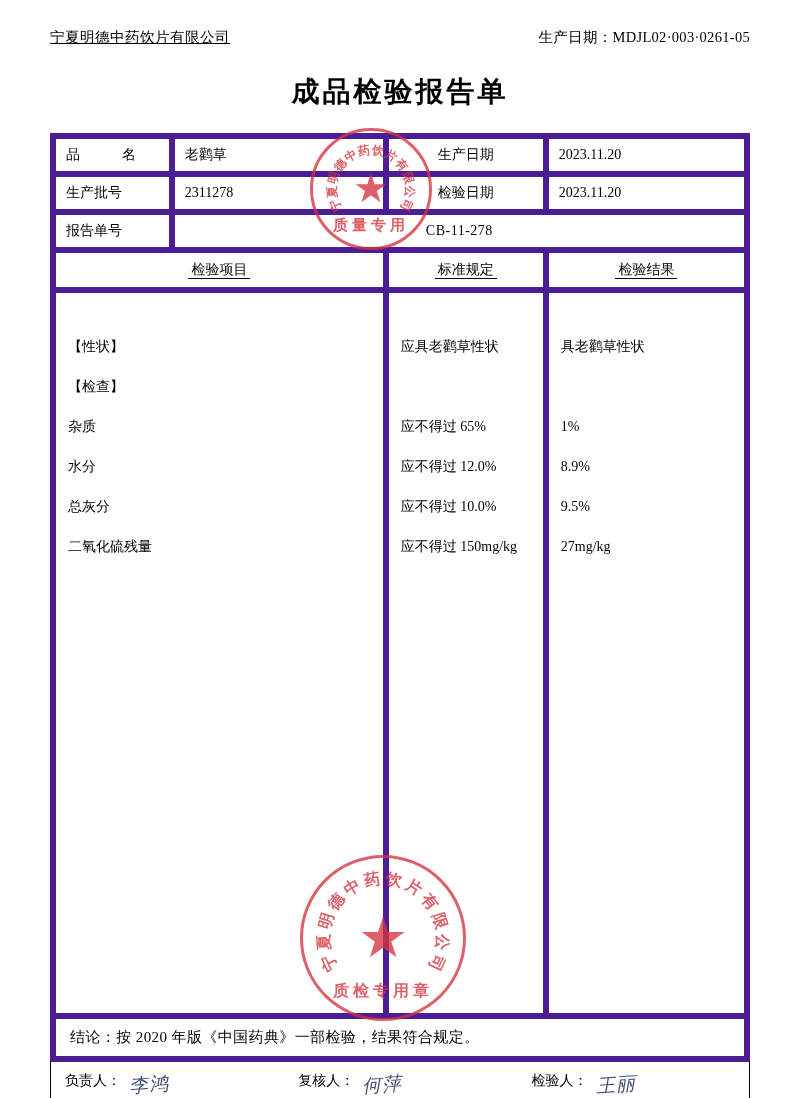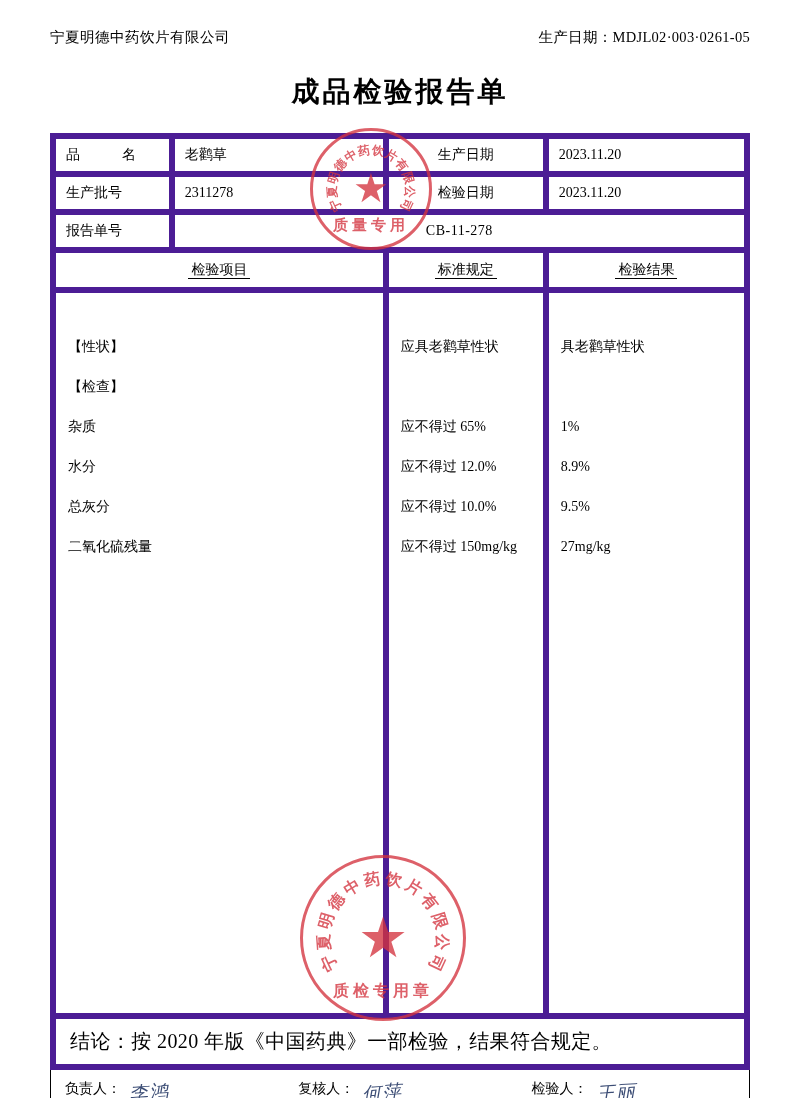--- a/index.html
+++ b/index.html
@@ -26,20 +26,21 @@
   
   .header-row {
     display: flex;
     justify-content: space-between;
     align-items: baseline;
     font-size: 14.5px;
     margin-bottom: 26px;
   }
   .company-name {
     letter-spacing: 0.5px;
+    text-decoration: underline;
   }
   .doc-code {
     letter-spacing: 0.3px;
   }
 
   
   .title {
     text-align: center;
     font-size: 28px;
     font-weight: bold;
@@ -126,21 +127,21 @@
     line-height: 32px;
     padding-left: 12px;
     white-space: nowrap;
     margin-top: 8px;
   }
   .res-line.blank { }
 
   
   .conclusion {
     padding: 9px 10px 9px 14px;
-    font-size: 20px;
+    font-size: 15px;
     letter-spacing: 0.4px;
   }
 
   
   .sign-row {
     display: flex;
     width: 700px;
     border-left: 1px solid #000;
     border-right: 1px solid #000;
     border-bottom: 1px solid #000;

